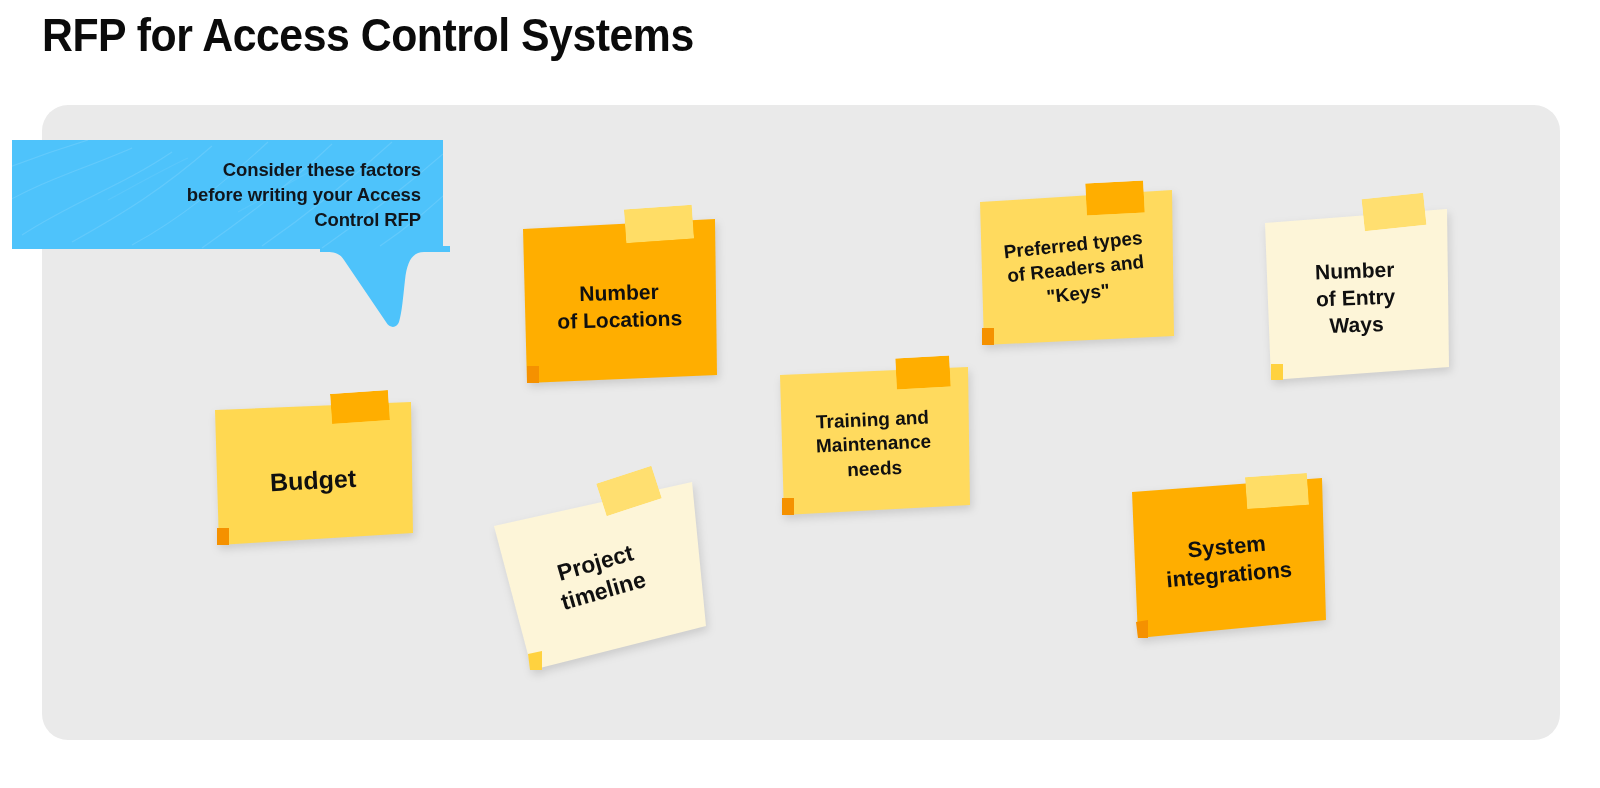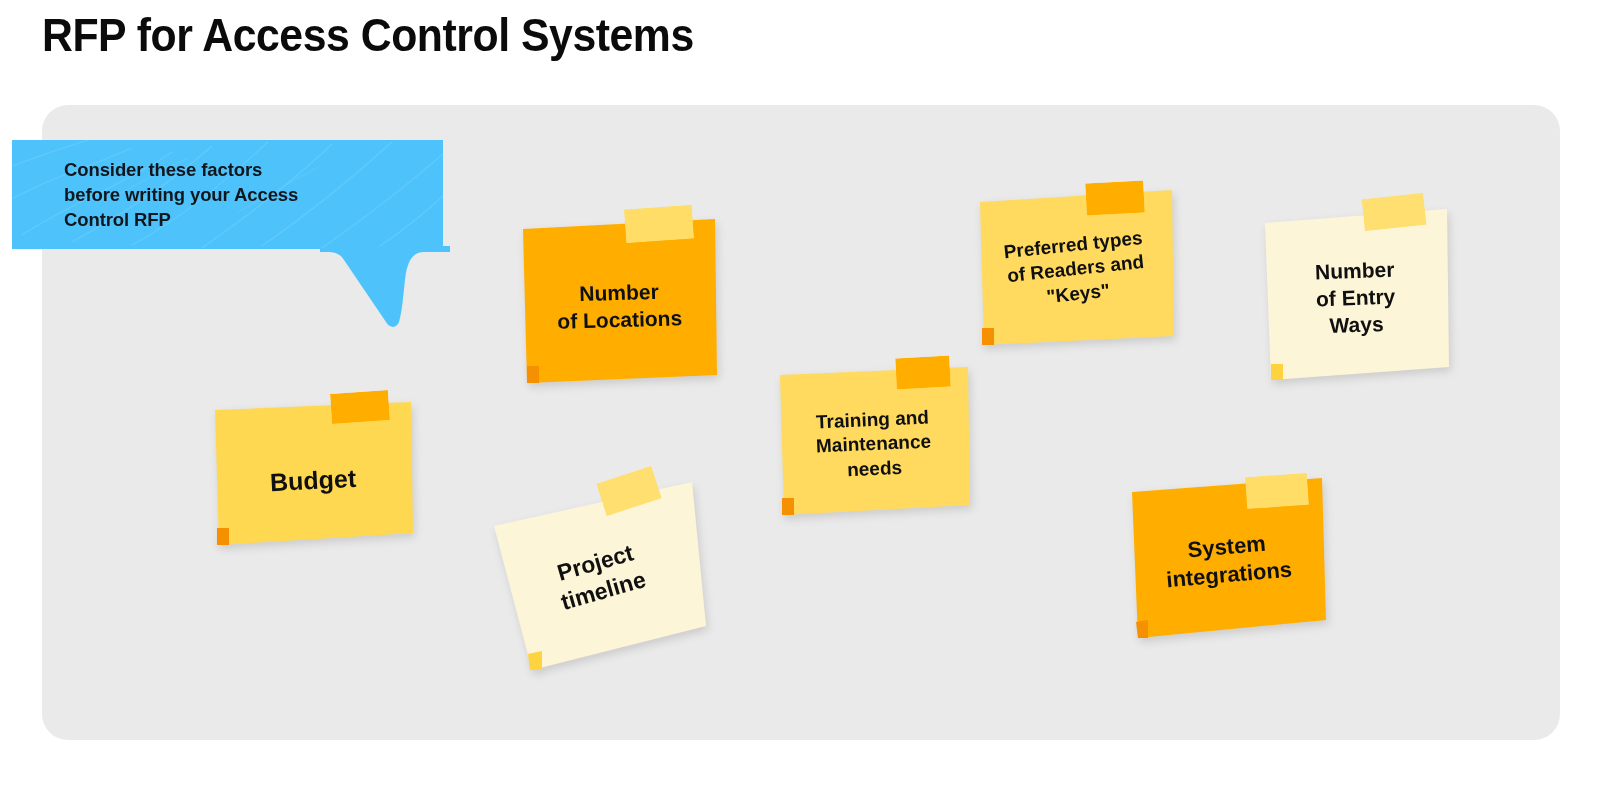--- a/index.html
+++ b/index.html
@@ -60,21 +60,21 @@
     pointer-events: none;
   }
   #callout-text {
     position: relative;
     z-index: 2;
     padding: 17px 22px 0 52px;
     font-size: 18.5px;
     font-weight: 700;
     line-height: 25px;
     color: #11161c;
-    text-align: left;
+    text-align: right;
     white-space: pre-line;
     letter-spacing: -0.1px;
   }
   #bubble-tail {
     position: absolute;
     left: 320px;
     top: 246px;
     width: 130px;
     height: 82px;
     z-index: 19;

